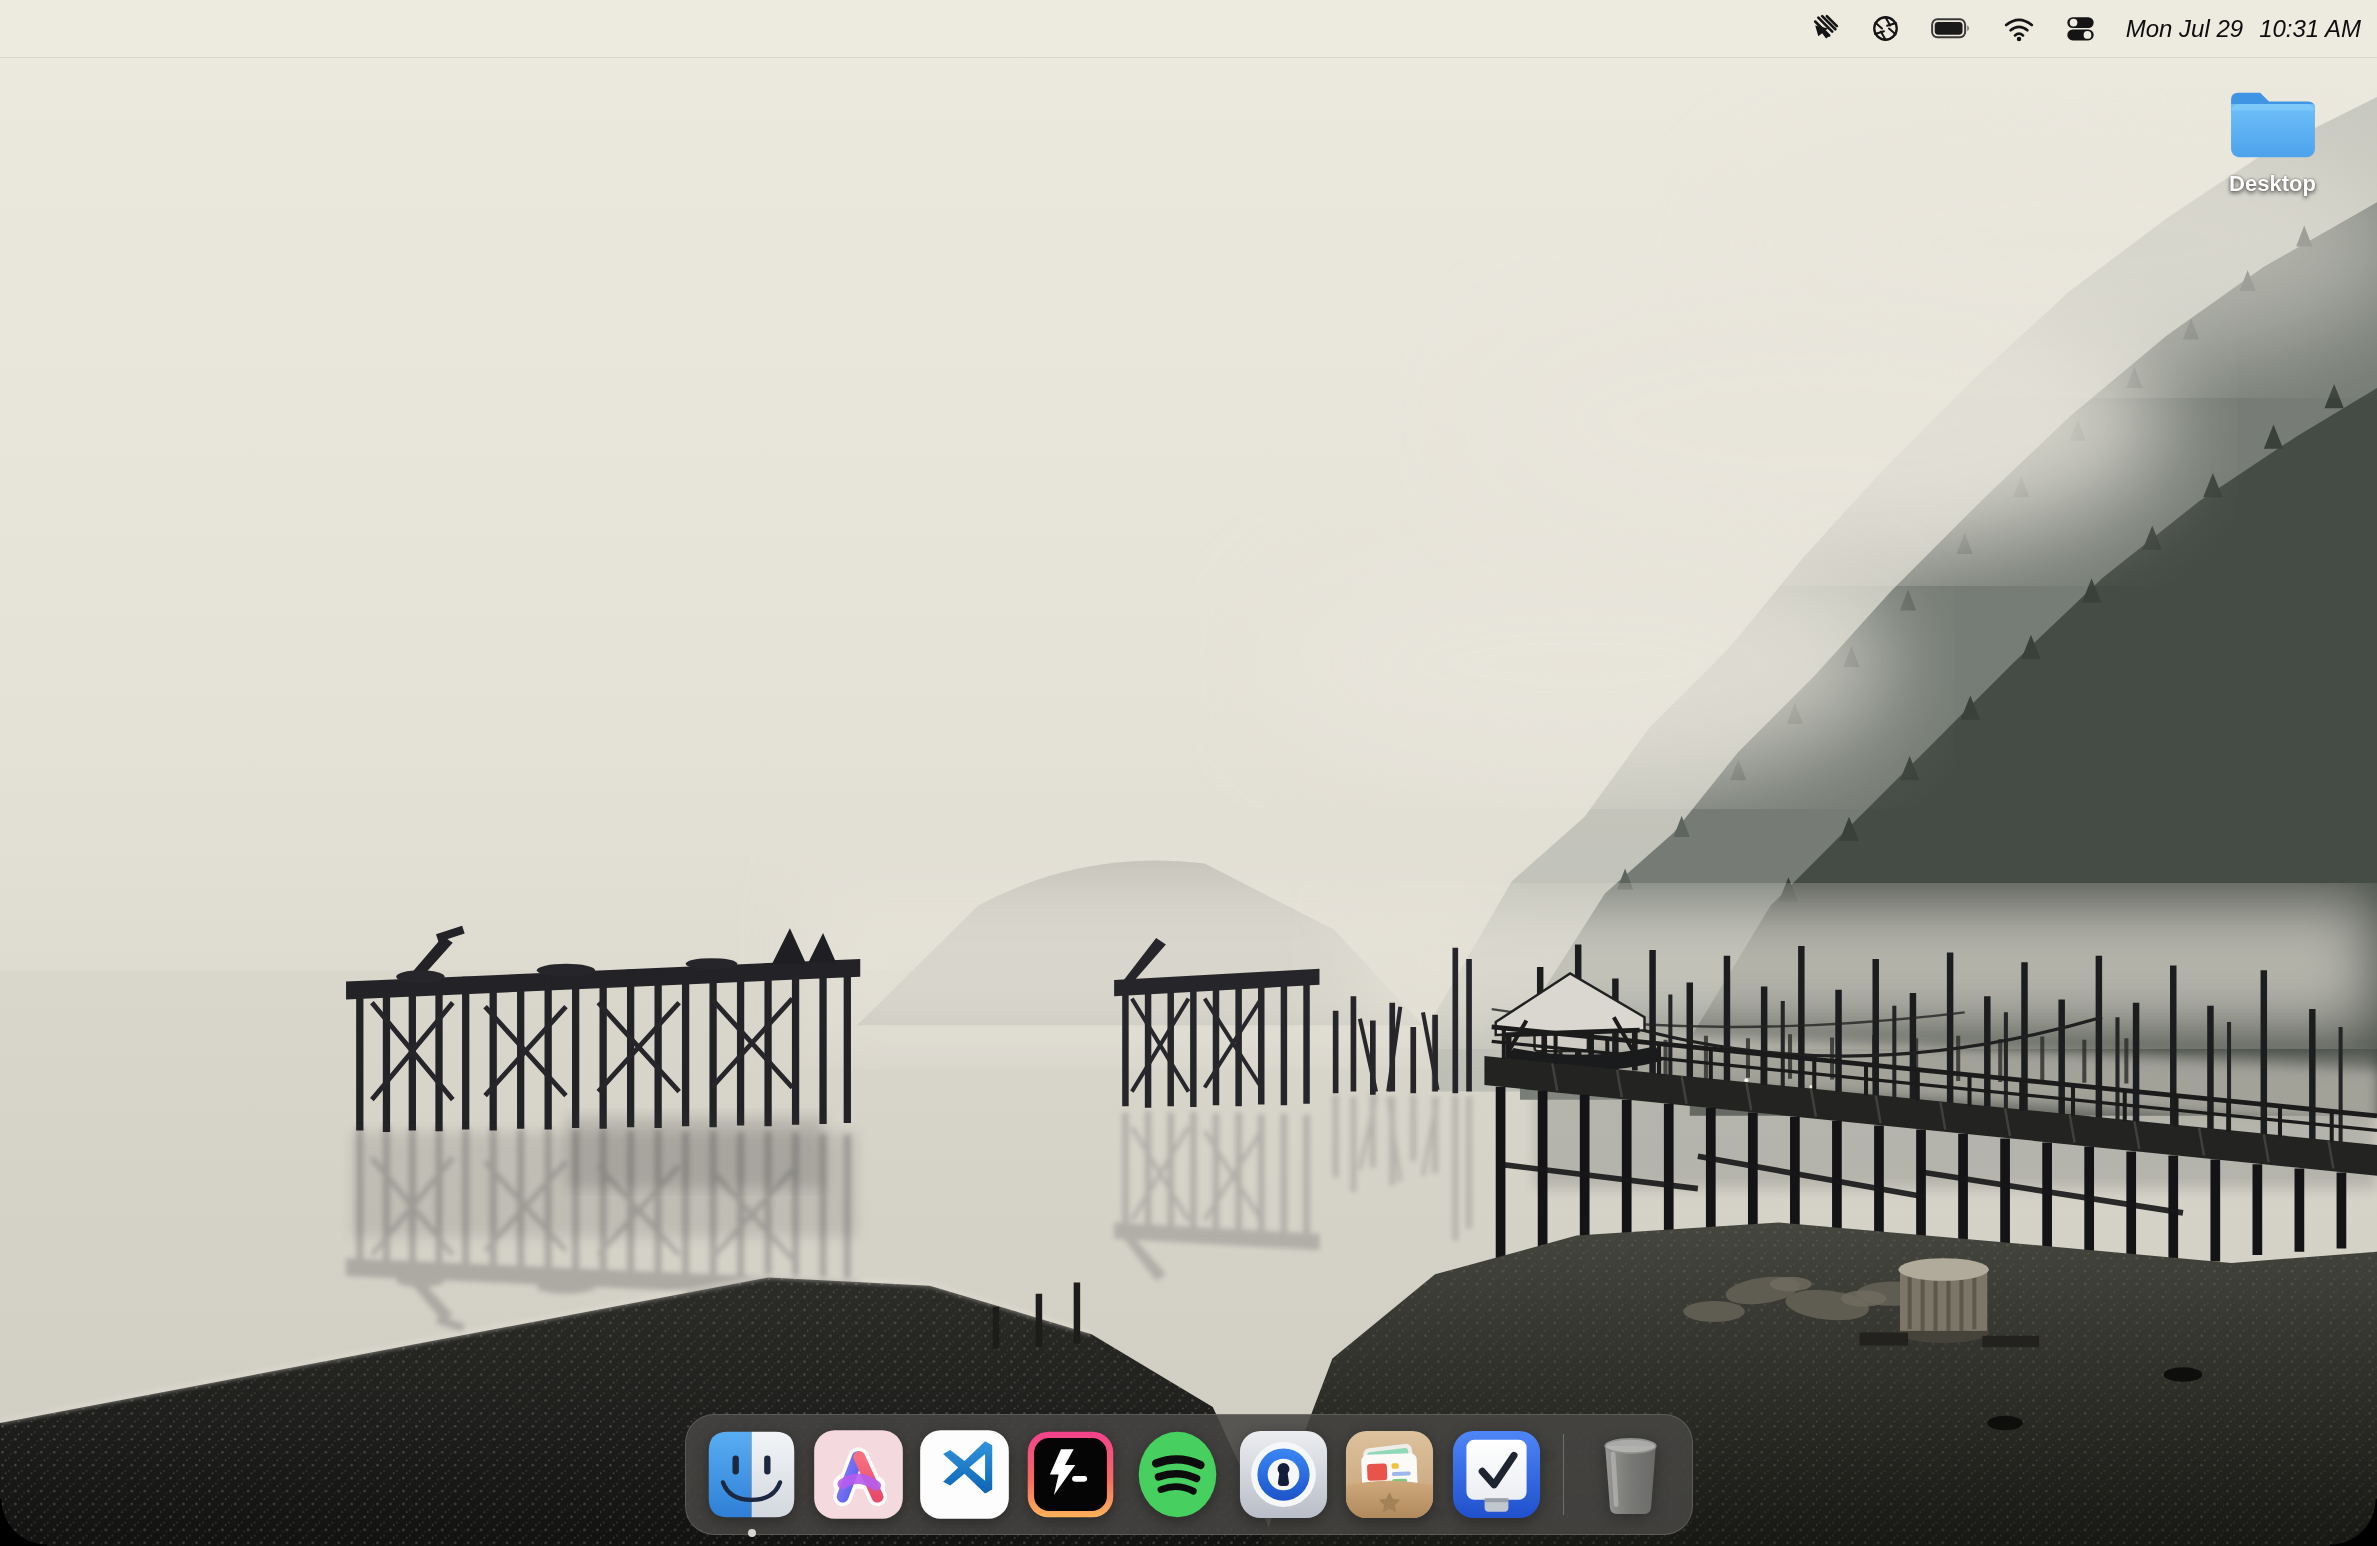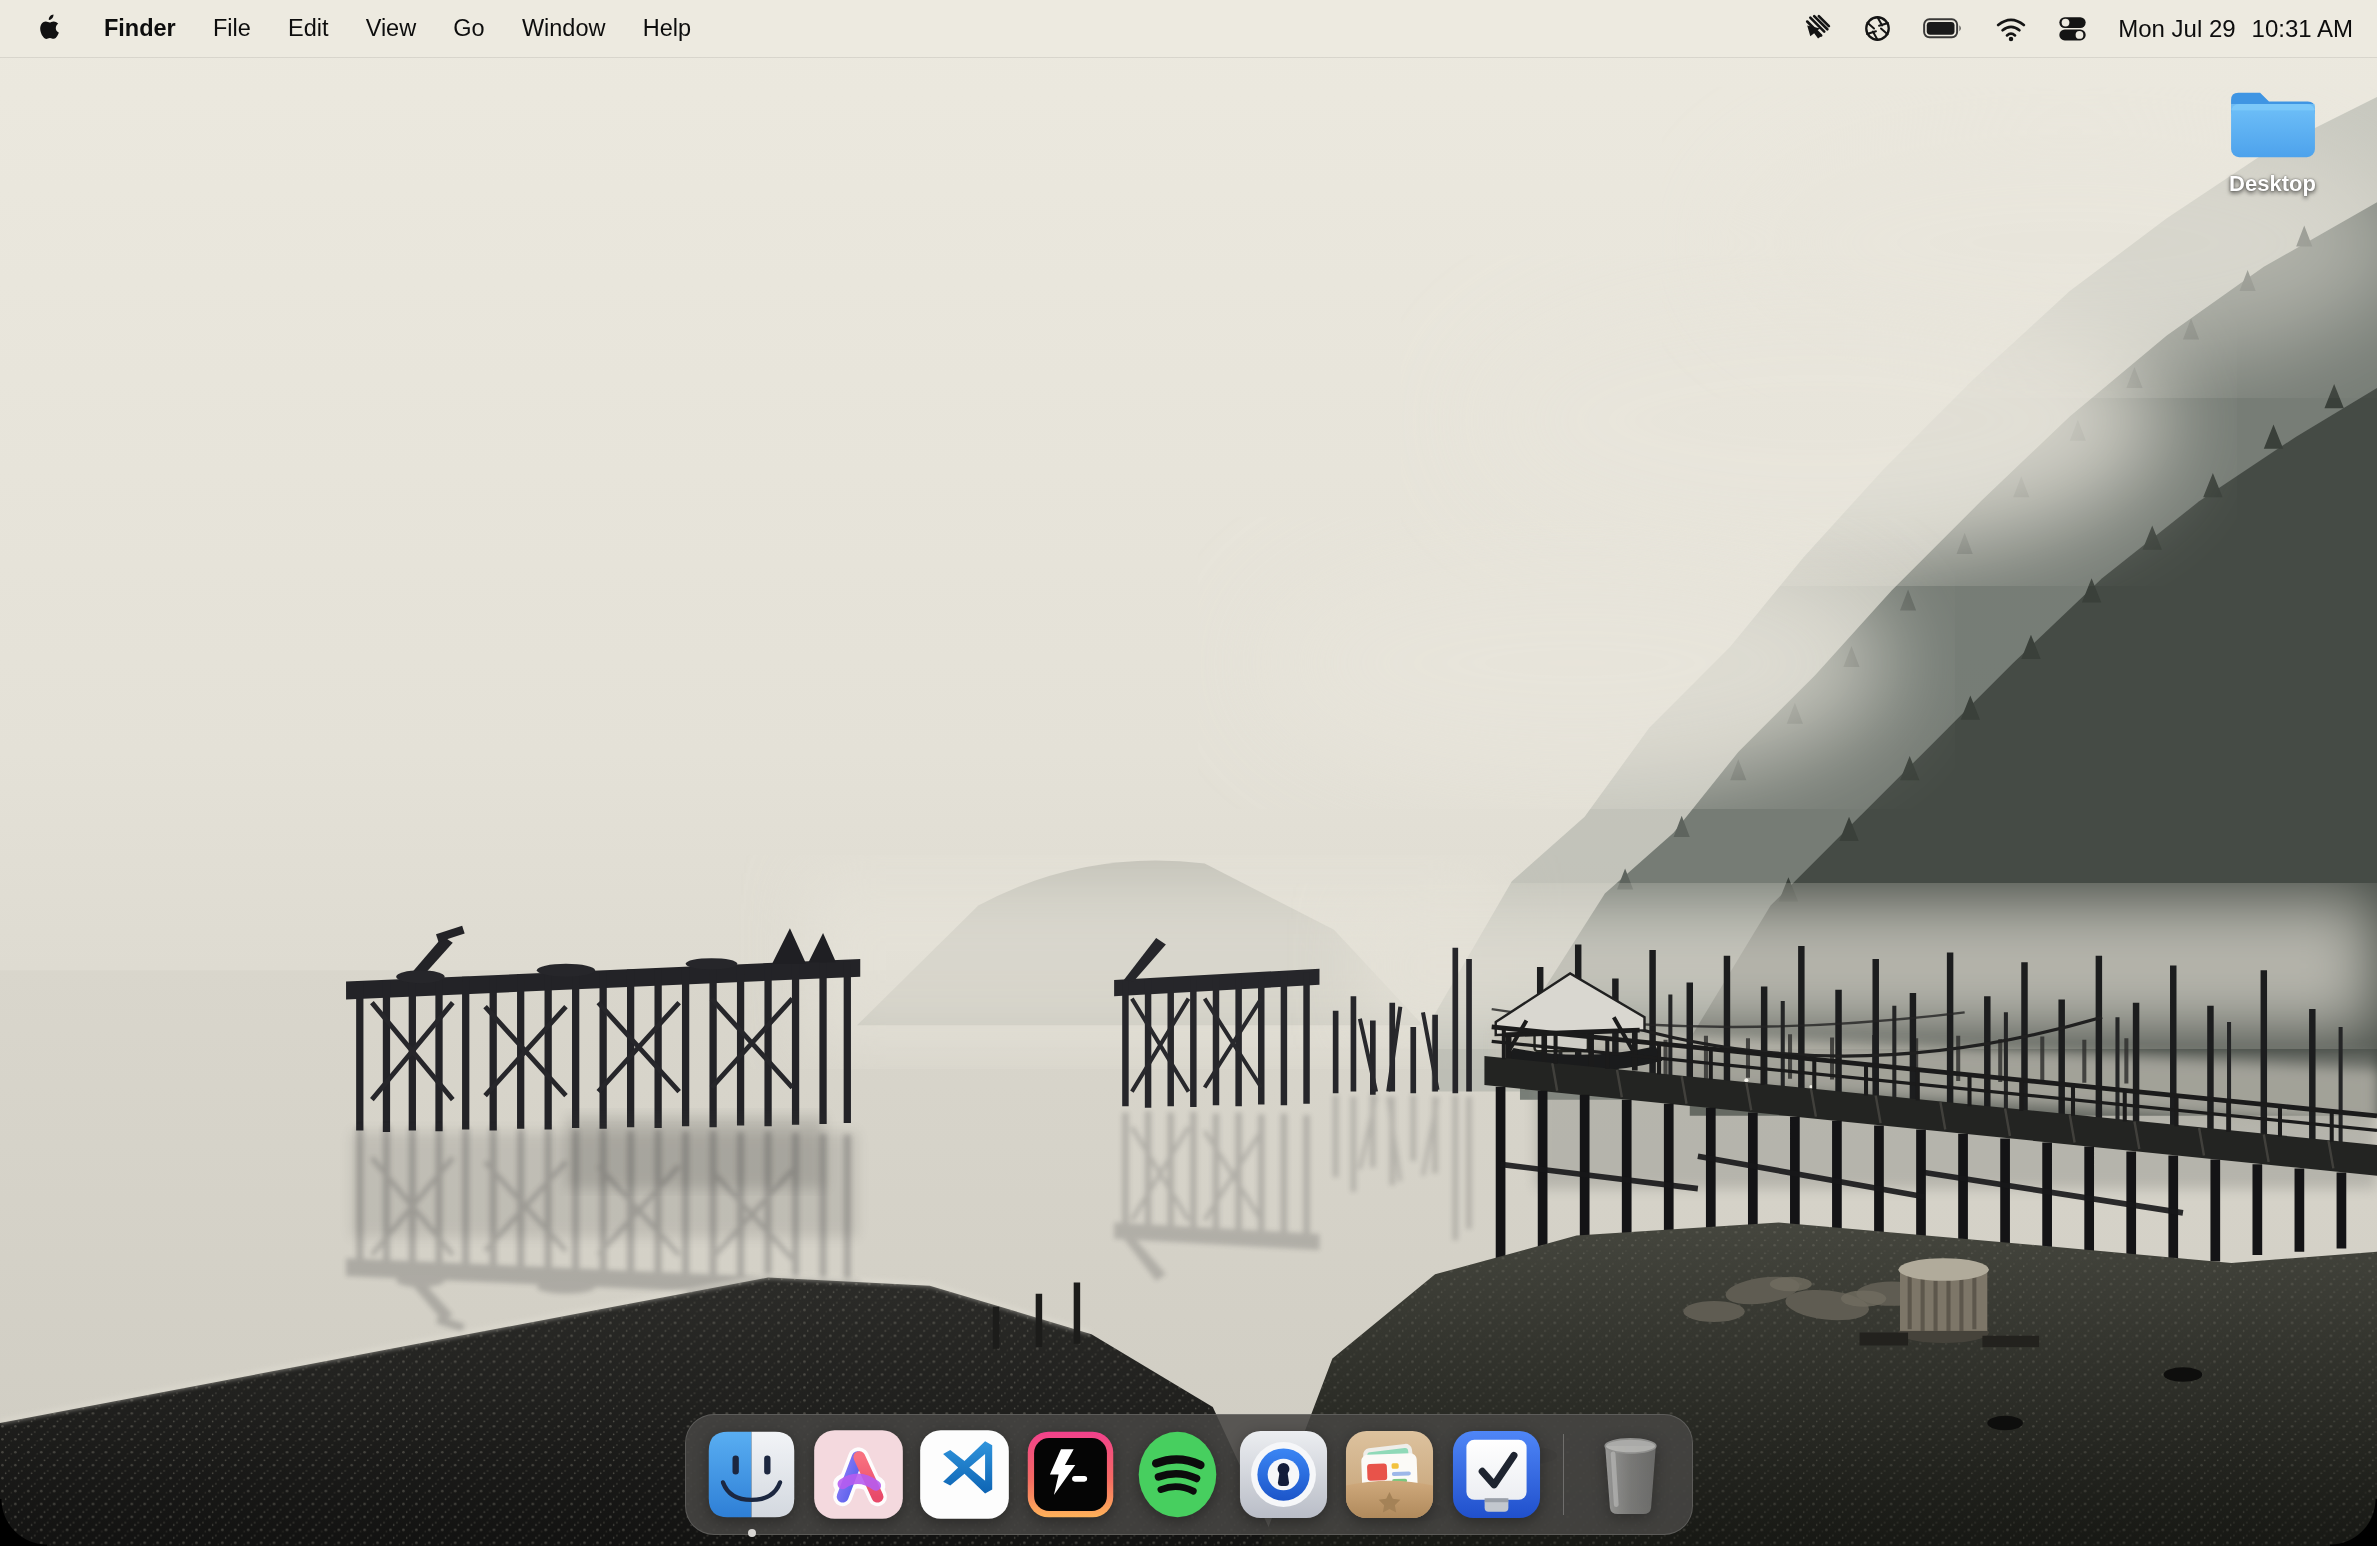--- a/index.html
+++ b/index.html
@@ -7,21 +7,21 @@
   .screen{position:absolute;inset:0;width:2377px;height:1546px;overflow:hidden;}
   .wallpaper{position:absolute;inset:0;width:2377px;height:1546px;display:block;}
 
   
   .menubar{position:absolute;top:0;left:0;width:2377px;height:57px;background:#edeae0;
     display:flex;align-items:center;box-shadow:0 0.8px 0 rgba(0,0,0,.10);z-index:40;}
   .menubar .left{display:flex;align-items:center;padding-left:24px;}
   .apple{width:29px;height:32px;margin:0 21px 0 11.3px;display:flex;align-items:center;}
   .menu-item{font-size:23.5px;color:#0d0d0d;padding:0 18.6px;line-height:57px;white-space:nowrap;}
   .menu-item.app{font-weight:700;}
-  .menubar .right{margin-left:auto;display:flex;align-items:center;gap:30px;padding-right:24px;}
+  .menubar .right{margin-left:auto;display:flex;align-items:center;gap:30px;padding-right:16px;font-style:italic;}
   .mb-ic{display:flex;align-items:center;justify-content:center;height:36px;}
   .clock{display:flex;gap:16px;font-size:24px;color:#0d0d0d;white-space:nowrap;}
 
   
   .desk-icon{position:absolute;top:82px;left:2204px;width:137px;display:flex;flex-direction:column;
     align-items:center;z-index:30;}
   .desk-icon .lbl{margin-top:8px;font-size:22px;font-weight:700;color:#fff;
     text-shadow:0 1.6px 4px rgba(0,0,0,.65),0 0 1.6px rgba(0,0,0,.5);}
 
   
@@ -193,38 +193,20 @@
   </g>
   <g fill="#0e0e0d">
         <ellipse cx="1900" cy="1800" rx="26" ry="10"></ellipse>
         <ellipse cx="2480" cy="1760" rx="22" ry="9"></ellipse>
         <ellipse cx="2700" cy="1700" rx="24" ry="9"></ellipse>
         <ellipse cx="1760" cy="1870" rx="30" ry="11"></ellipse>
       </g>
 </svg>
 
 <div class="menubar">
-  <div class="left">
-    <span class="apple">
-      <svg viewBox="0 0 34 40" width="27.5" height="32">
-        <path fill="#111" d="M23.5,10.6c-2.3-0.2-4.3,1.3-5.4,1.3c-1.1,0-2.9-1.2-4.7-1.2c-2.4,0-4.7,1.4-5.9,3.6
-          c-2.5,4.4-0.6,10.9,1.8,14.5c1.2,1.7,2.6,3.7,4.5,3.6c1.8-0.1,2.5-1.2,4.7-1.2c2.2,0,2.8,1.2,4.7,1.1c1.9,0,3.2-1.8,4.4-3.5
-          c1.4-2,1.9-4,2-4.1c0-0.1-3.8-1.5-3.8-5.8c0-3.6,2.9-5.3,3.1-5.4C27.1,11.1,24.7,10.7,23.5,10.6z"></path>
-        <path fill="#111" d="M21.4,6.7c1-1.2,1.7-2.9,1.5-4.7c-1.5,0.1-3.3,1-4.3,2.2c-0.9,1.1-1.8,2.8-1.5,4.5
-          C18.7,8.9,20.4,7.9,21.4,6.7z"></path>
-      </svg>
-    </span>
-    <span class="menu-item app">Finder</span>
-    <span class="menu-item">File</span>
-    <span class="menu-item">Edit</span>
-    <span class="menu-item">View</span>
-    <span class="menu-item">Go</span>
-    <span class="menu-item">Window</span>
-    <span class="menu-item">Help</span>
-  </div>
   <div class="right">
     <span class="mb-ic">
       <svg viewBox="0 0 40 40" width="31" height="31">
         <g stroke="#141414" stroke-width="3.4" stroke-linecap="round">
           <path d="M12,6 L30,24"></path>
               <path d="M17,4 L34,21"></path>
               <path d="M23,4 L36,17"></path>
               <path d="M8,11 L26,29"></path>
         </g>
         <path fill="#141414" d="M8,16 L12,30 L17,26 L22,33 L26,30 L20,23 L25,20 Z"></path>

